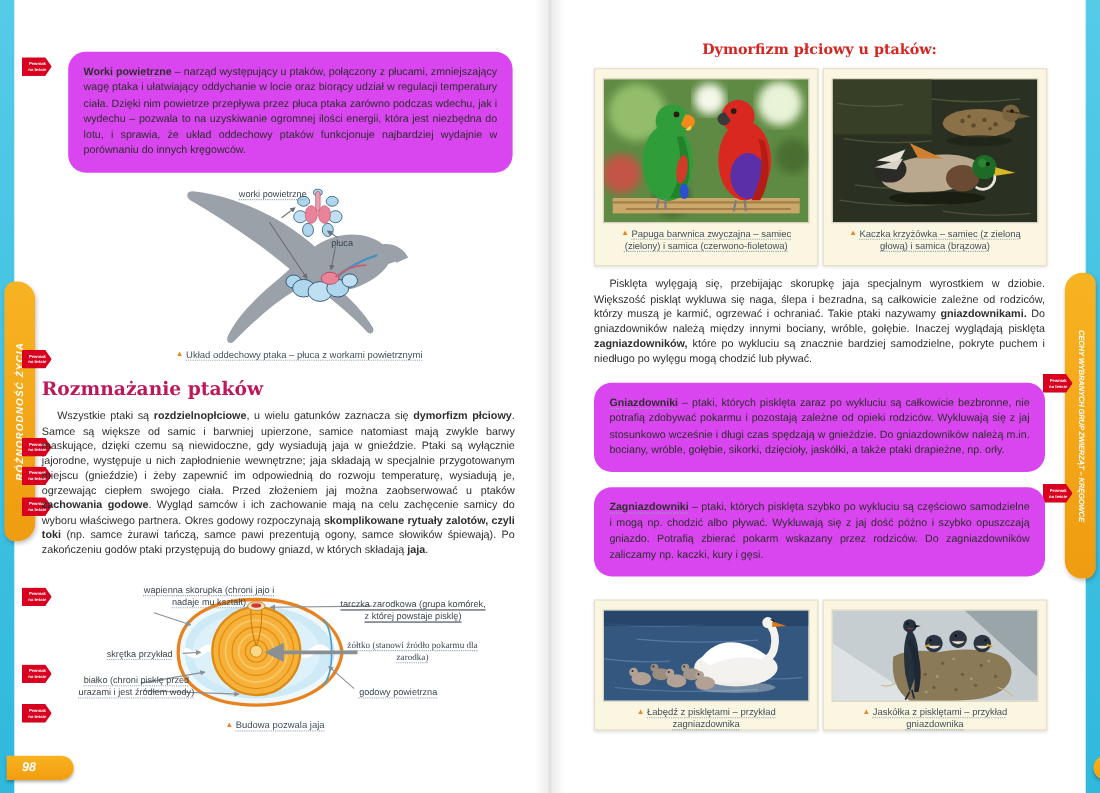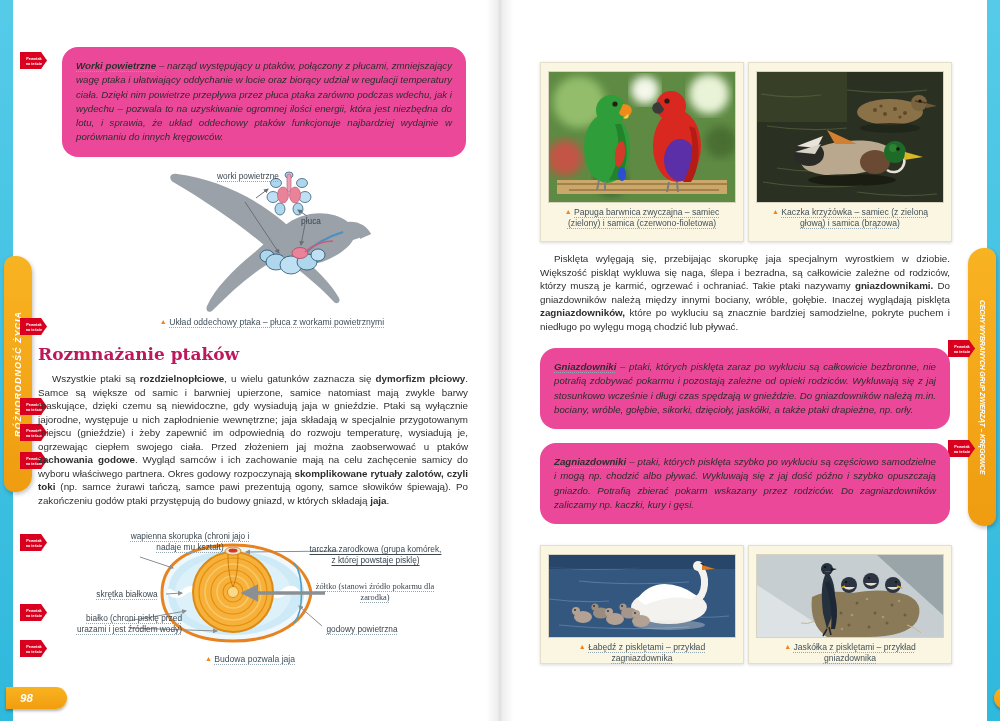--- a/index.html
+++ b/index.html
@@ -12,21 +12,21 @@
        display:flex;align-items:center;justify-content:center;}
   .tabtxt{color:#fff;font-weight:bold;font-style:italic;writing-mode:vertical-rl;white-space:nowrap;}
   .badge{width:27px;height:17px;background:#d8001e;clip-path:polygon(0 0,78% 0,100% 50%,78% 100%,0 100%);
          color:#fff;display:flex;flex-direction:column;align-items:center;justify-content:center;box-shadow:1px 1px 1px rgba(0,0,0,.3);}
   .badge span{font-size:7px;line-height:1;transform:scale(.55);font-weight:bold;white-space:nowrap;margin:-1px 0;}
   .pill{width:47px;height:22px;background:linear-gradient(180deg,#f9b31f,#f19d10);color:#fff;
         font-weight:bold;font-style:italic;font-size:11.5px;display:flex;align-items:center;box-shadow:0 2px 3px rgba(0,0,0,.3);}
   .gutter{left:486px;top:0;width:28px;height:721px;
         background:linear-gradient(90deg,rgba(0,0,0,0),rgba(0,0,0,.07) 42%,rgba(0,0,0,.13) 50%,rgba(0,0,0,.07) 58%,rgba(0,0,0,0));}
   
-  .box{background:#ec4899;border-radius:16px;padding:12px 14px;font-size:9.7px;line-height:1.47;text-align:justify;font-style:italic;}
+  .box{background:#d946ef;border-radius:16px;padding:12px 14px;font-size:9.7px;line-height:1.47;text-align:justify;}
   .para{font-size:9.8px;line-height:1.38;text-align:justify;text-indent:14px;}
   .h-orange{font-family:"DejaVu Serif",serif;font-weight:bold;font-size:17px;color:#be185d;}
   .h-red{font-family:"DejaVu Serif",serif;font-weight:bold;font-size:13px;color:#d6241f;text-align:center;}
   .dot{text-decoration:underline dotted #93a6b0;text-underline-offset:2px;}
   .cap{font-size:8.6px;color:#41505a;text-align:center;line-height:1.3;}
   .lab{font-size:8.3px;color:#3b4750;text-align:center;line-height:1.28;}
   .tri{color:#f0831e;font-size:7px;vertical-align:1px;}
   
   .panel{background:#fbf6e1;border:1px solid #e4dfc9;box-shadow:0 1px 3px rgba(0,0,0,.15);}
   .panel svg{display:block;margin:8px auto 0 auto;border:1px solid #d8d3bf;}
@@ -184,31 +184,32 @@
       <path d="M268,26 L176,27" marker-end="url(#arr2)"></path>
       <path d="M96,69 L112,68" marker-end="url(#arr2)"></path>
       <path d="M255,68 L174,68" stroke-width="3.5" marker-end="url(#arr2)"></path>
       <path d="M58,96 L116,86" marker-end="url(#arr2)"></path>
       <path d="M60,103 L147,106" marker-end="url(#arr2)"></path>
       <path d="M252,101 L229,81" marker-end="url(#arr2)"></path>
     </g>
   </svg>
   <div class="ab lab dot" style="left:88px;top:531px;width:132px;margin-left:36px;">wapienna skorupka (chroni jajo i nadaje mu kształt)</div>
   <div class="ab lab dot" style="left:308px;top:544px;width:135px;text-decoration:underline;">tarczka zarodkowa (grupa komórek, z której powstaje pisklę)</div>
-  <div class="ab lab dot" style="left:88px;top:589px;width:78px;">skrętka białkowa</div>
+  <div class="ab lab dot" style="left:88px;top:589px;width:78px;">skrętka przykład</div>
   <div class="ab lab dot" style="left:312px;top:582px;width:126px;font-family:Liberation Serif, serif;">żółtko (stanowi źródło pokarmu dla zarodka)</div>
-  <div class="ab lab dot" style="left:66px;top:613px;width:116px;text-align:right;">białko (chroni pisklę przed urazami i jest źródłem wody)</div>
+  <div class="ab lab dot" style="left:66px;top:613px;width:116px;">białko (chroni pisklę przed urazami i jest źródłem wody)</div>
   <div class="ab lab dot" style="left:312px;top:624px;width:100px;">godowy powietrzna</div>
   <div class="ab cap" style="left:150px;top:654px;width:200px;">
     <span class="tri">▲</span>
     <span class="dot">Budowa pozwala jaja</span>
   </div>
 
   <div class="ab pill" style="left:6px;top:687px;border-radius:0 12px 12px 0;padding-left:14px;">98</div>
 
+  <div class="ab h-red" style="left:540px;top:38px;width:410px;">Dymorfizm płciowy u ptaków:</div>
 
   <div class="ab panel" style="left:540px;top:62px;width:202px;height:178px;">
     <svg width="186" height="130" viewBox="0 0 186 130">
       <defs>
           <filter id="soft">
             <feGaussianBlur stdDeviation="4"></feGaussianBlur>
           </filter>
         </defs>
       <rect width="186" height="130" fill="#5e8a43"></rect>
       <circle cx="30" cy="30" r="26" fill="#93bd6a" filter="url(#soft)"></circle>

